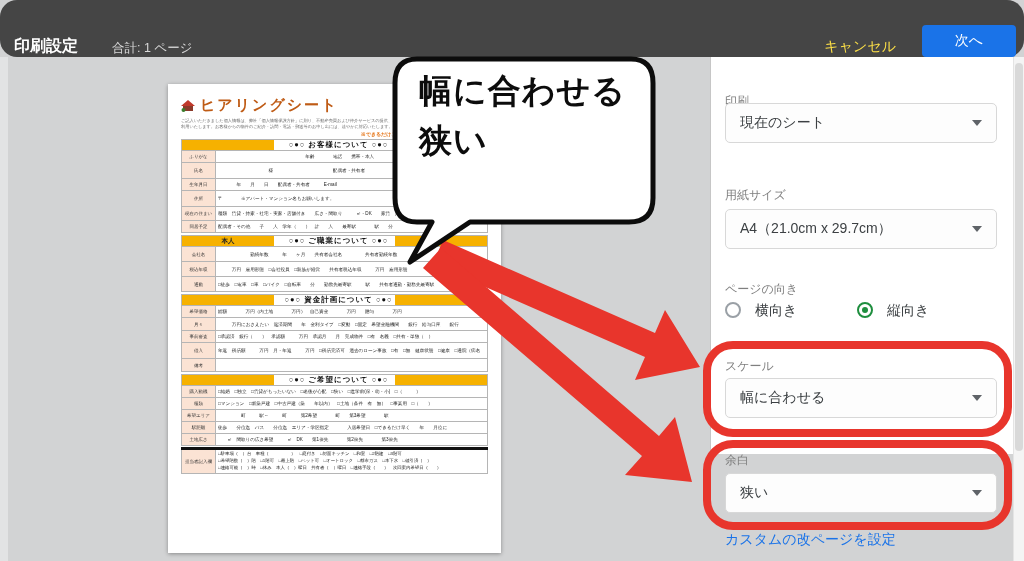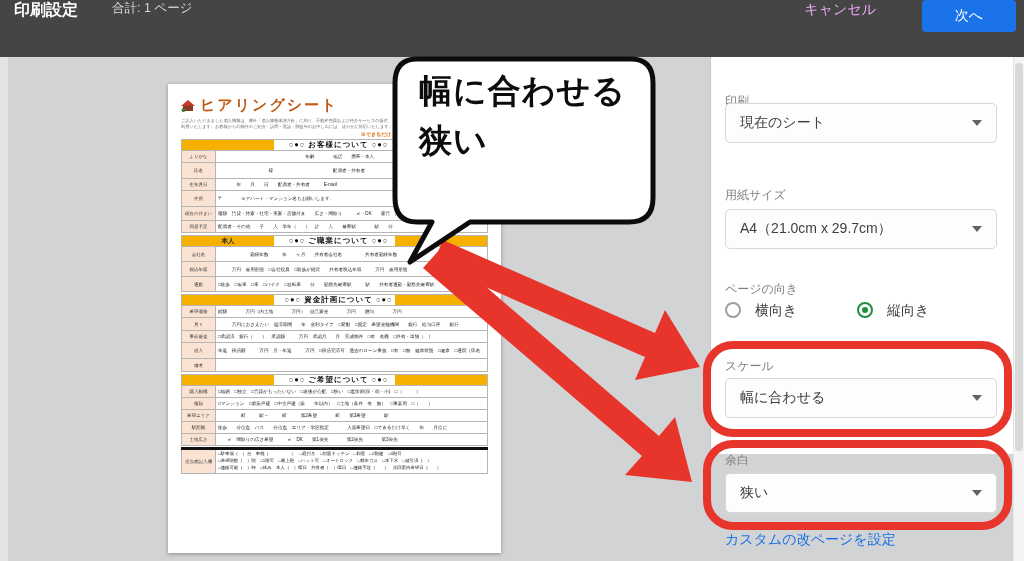--- a/index.html
+++ b/index.html
@@ -1,23 +1,23 @@
 <!DOCTYPE html>
 <html><head>
 <meta charset="utf-8">
 <style>
   html,body{margin:0;padding:0;}
   body{width:1024px;height:561px;overflow:hidden;font-family:"Liberation Sans",sans-serif;background:#d2d3d4;position:relative;}
 
   
-  .topbar{position:absolute;left:0;top:0;width:1024px;height:57px;background:#454545;display:flex;align-items:flex-start;z-index:3;}
+  .topbar{position:absolute;left:0;top:0;width:1024px;height:57px;background:#454545;display:flex;align-items:flex-end;z-index:3;border-radius:17px;}
   .tb-title{color:#fff;font-size:16px;font-weight:bold;margin-left:14px;}
   .tb-total{color:#d9d9d9;font-size:12.5px;margin-left:34px;}
   .tb-spacer{flex:1;}
-  .btn-cancel{color:#f0abfc;font-size:14px;background:none;border:none;margin-right:40px;cursor:pointer;font-family:inherit;}
+  .btn-cancel{color:#fde047;font-size:14px;background:none;border:none;margin-right:20px;cursor:pointer;font-family:inherit;}
   .btn-next{background:#1a73e8;color:#fff;font-size:14px;border:none;border-radius:4px;width:94px;height:32px;margin-right:8px;cursor:pointer;font-family:inherit;}
 
   
   .canvas{position:absolute;left:0;top:57px;width:710px;height:504px;background:#d2d3d4;}
   .canvas-scroll{position:absolute;left:0;top:0;width:8px;height:504px;background:#e2e3e4;}
   .page{position:absolute;left:168px;top:27px;width:333px;height:469px;background:#fff;box-shadow:0 1px 4px rgba(0,0,0,.35);padding:12px 13px 0 13px;box-sizing:border-box;}
 
   
   .ftitle-row{display:flex;align-items:center;}
   .ftitle{font-size:15px;font-weight:bold;color:#bf5b15;letter-spacing:2px;margin-left:5px;}

